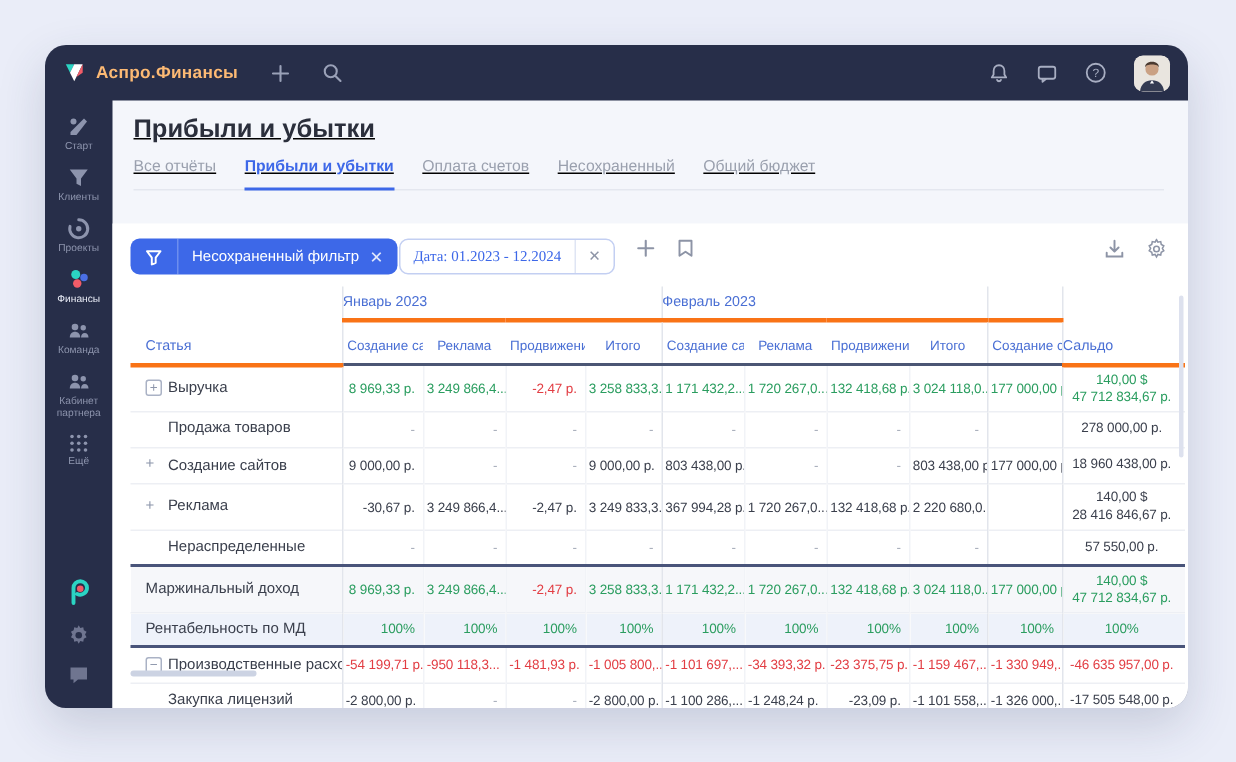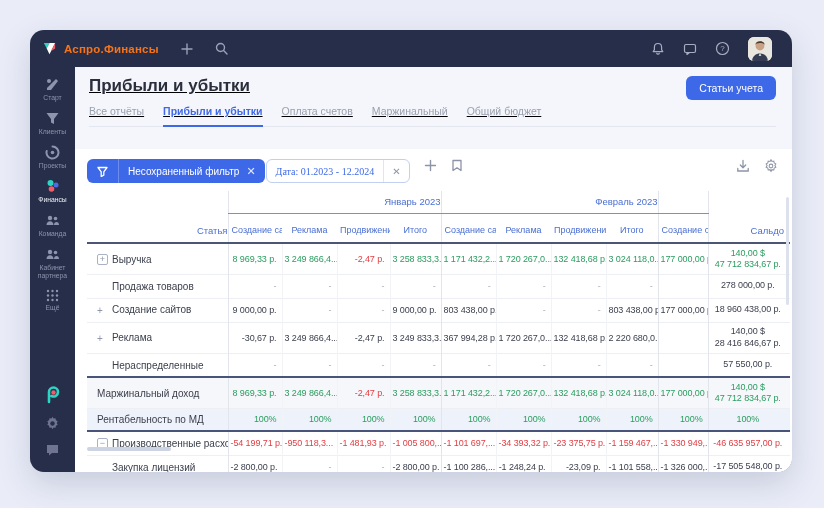--- a/index.html
+++ b/index.html
@@ -1,21 +1,21 @@
 <!DOCTYPE html>
 <html><head>
 <meta charset="utf-8">
 <style>
   * { margin:0; padding:0; box-sizing:border-box; }
   html,body { width:824px; height:508px; background:#eaedf8; font-family:"Liberation Sans", sans-serif; overflow:hidden; }
 
   .window { position:absolute; left:30px; top:30px; width:762px; height:442px; background:#272e49; border-radius:14px; box-shadow:0 12px 32px rgba(45,55,95,.18); overflow:hidden; }
 
   
-  .topbar { position:absolute; left:0; top:0; right:0; height:37px; display:flex; align-items:center; padding:0 20px 0 12px; color:#f97316; }
+  .topbar { position:absolute; left:0; top:0; right:0; height:37px; display:flex; align-items:center; padding:0 12px 0 12px; color:#fdba74; }
   .logo { width:15px; height:15px; margin-right:7px; }
   .appname { font-size:11.5px; font-weight:bold; letter-spacing:.2px; }
   .tb-ic { color:#9aa1b8; margin-left:22px; font-size:14px; line-height:1; cursor:pointer; display:flex; align-items:center; }
   .tb-right { margin-left:auto; display:flex; align-items:center; gap:18px; }
   .tb-right svg { display:block; }
   .avatar { width:24px; height:24px; border-radius:6px; background:#e8e4de; overflow:hidden; }
 
   
   .sidebar { position:absolute; left:0; top:37px; bottom:0; width:45px; display:flex; flex-direction:column; align-items:center; padding-top:10px; }
   .side-item { width:44px; display:flex; flex-direction:column; align-items:center; margin-bottom:9px; cursor:pointer; }
@@ -43,21 +43,21 @@
   .chip-date { display:flex; align-items:center; height:24px; margin-left:1px; border:1px solid #c3cff2; border-radius:6px; background:#fff; font-size:10px; color:#3d68e8; overflow:hidden;font-family:Liberation Serif, serif; }
   .chip-date .dseg { padding:0 9px; }
   .chip-date .xseg { padding:0 8px; color:#8d94a6; border-left:1px solid #dfe5f4; height:100%; display:flex; align-items:center; cursor:pointer; }
   .f-ic { color:#8d94a6; margin-left:14px; font-size:15px; cursor:pointer; display:flex; align-items:center; }
   .f-right { margin-left:auto; display:flex; gap:14px; align-items:center; }
 
   
   .tbl-wrap { position:relative; margin-left:12px; }
   table.fin { border-collapse:collapse; table-layout:fixed; width:703px; }
   table.fin th, table.fin td { font-weight:normal; overflow:hidden; white-space:nowrap; }
-  tr.grow th { font-size:9.5px; color:#4a6fd4; text-align:right; height:22px; border-bottom:1px solid #f97316; }
+  tr.grow th { font-size:9.5px; color:#4a6fd4; text-align:left; height:22px; border-bottom:3px solid #f97316; }
   tr.crow th { font-size:9px; color:#4a6fd4; text-align:center; vertical-align:bottom; padding:2px 3px 6px 3px; height:30px; line-height:1.25; }
   th.art-h { font-size:9.5px; color:#7c828e; text-align:left; vertical-align:bottom; padding:0 0 6px 10px; }
   th.saldo-h { font-size:9.5px; color:#7c828e; text-align:right; vertical-align:bottom; padding:0 6px 6px 0; }
   thead { border-bottom:2px solid #4b5674; }
   td.val { font-size:9px; text-align:right; padding:2px 5px 2px 2px; letter-spacing:-.1px; }
   td.art { font-size:10px; color:#3a3f4c; padding-left:10px; }
   td.art.sub .artlbl { padding-left:15px; }
   td.art .artlbl { vertical-align:middle; }
   .sqico { display:inline-block; width:11px; height:11px; border:1px solid #aab2c5; border-radius:2px; color:#8d96ab; font-size:9px; line-height:9px; text-align:center; margin-right:4px; vertical-align:middle; cursor:pointer; background:#fff; }
   .plusico { display:inline-block; width:15px; color:#8d96ab; font-size:10px; vertical-align:middle; cursor:pointer; }
@@ -204,26 +204,25 @@
         </svg>
       <svg width="15" height="15" viewBox="0 0 15 15">
           <path d="M2 2 h11 v8 h-6 l-3 2.5 V10 h-2 Z" fill="#6f7590"></path>
         </svg>
     </div>
   </div>
 
   <div class="content">
     <div class="c-head">
       <div class="page-title">Прибыли и убытки</div>
-      <button class="btn-primary">Статьи учета</button>
       <div class="tabs">
         <span class="tab">Все отчёты</span>
         <span class="tab active">Прибыли и убытки</span>
         <span class="tab">Оплата счетов</span>
-        <span class="tab">Маржинальный</span>
+        <span class="tab">Несохраненный</span>
         <span class="tab">Общий бюджет</span>
       </div>
     </div>
 
     <div class="panel">
 
       <div class="filters">
         <div class="chip-blue">
           <span class="fseg">
             <svg width="11" height="11" viewBox="0 0 11 11">

